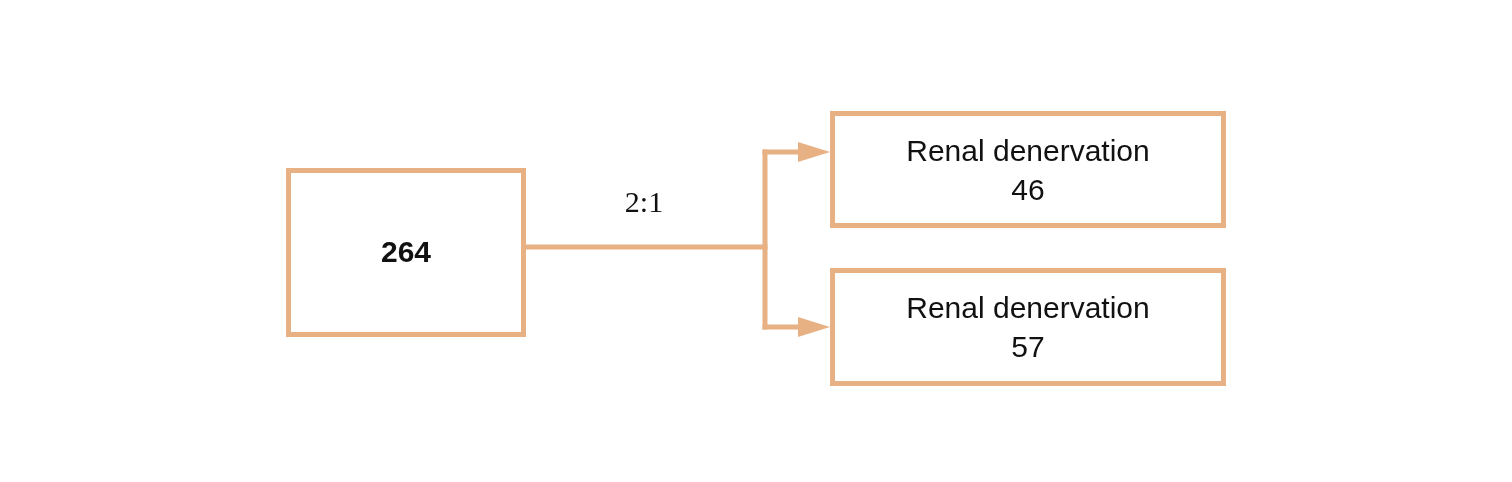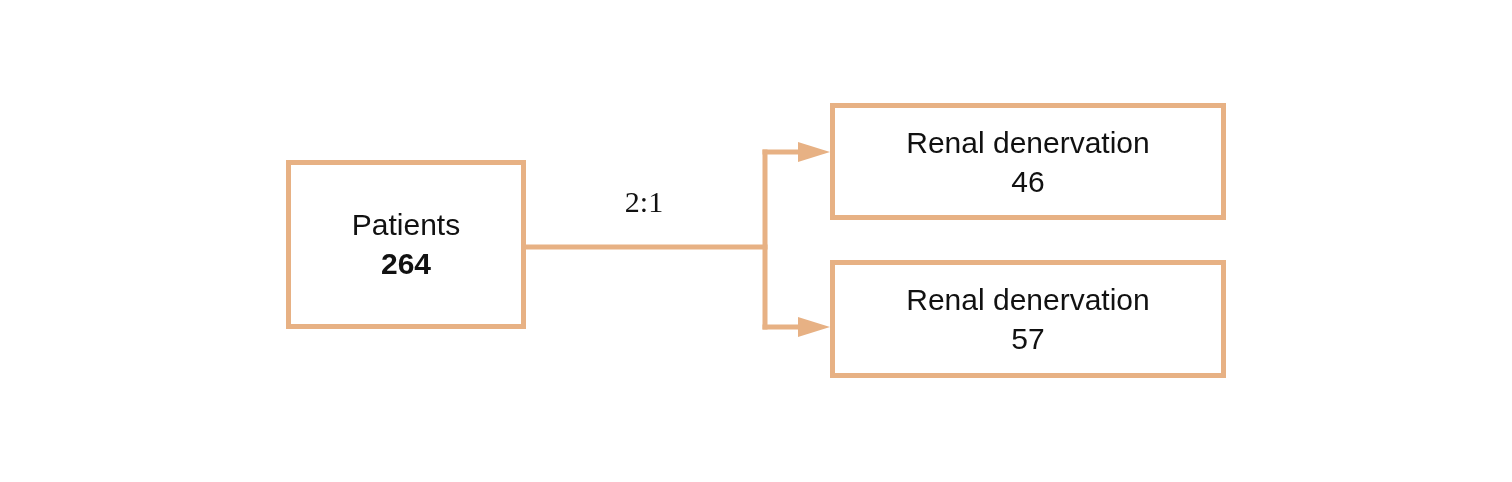--- a/index.html
+++ b/index.html
@@ -18,20 +18,21 @@
   .node-box {
     position: absolute;
     box-sizing: border-box;
     background: #ffffff;
     display: flex;
     flex-direction: column;
     align-items: center;
     justify-content: center;
     text-align: center;
     color: #111111;
+    margin-top: 8px;
   }
   .node-line {
     display: block;
     white-space: nowrap;
     line-height: 1.30;
   }
   .node-label {
     font-weight: 400;
   }
   .node-count-bold {
@@ -105,21 +106,20 @@
     <line x1="765" y1="149.5" x2="765" y2="329.5" stroke="#e7b184" stroke-width="5"></line>
 
     <line x1="762.5" y1="152" x2="800" y2="152" stroke="#e7b184" stroke-width="5"></line>
     <polygon points="798,142 830,152 798,162" fill="#e7b184"></polygon>
 
     <line x1="762.5" y1="327" x2="800" y2="327" stroke="#e7b184" stroke-width="5"></line>
     <polygon points="798,317 830,327 798,337" fill="#e7b184"></polygon>
   </svg>
 
   <div class="node-box" id="source-node">
-    <span class="node-line node-label">Patients</span>
     <span class="node-line node-count-bold">264</span>
   </div>
 
   <div id="ratio-label">2:1</div>
 
   <div class="node-box" id="arm-node-0">
     <span class="node-line node-label">Renal denervation</span>
     <span class="node-line node-count-regular">46</span>
   </div>
 

